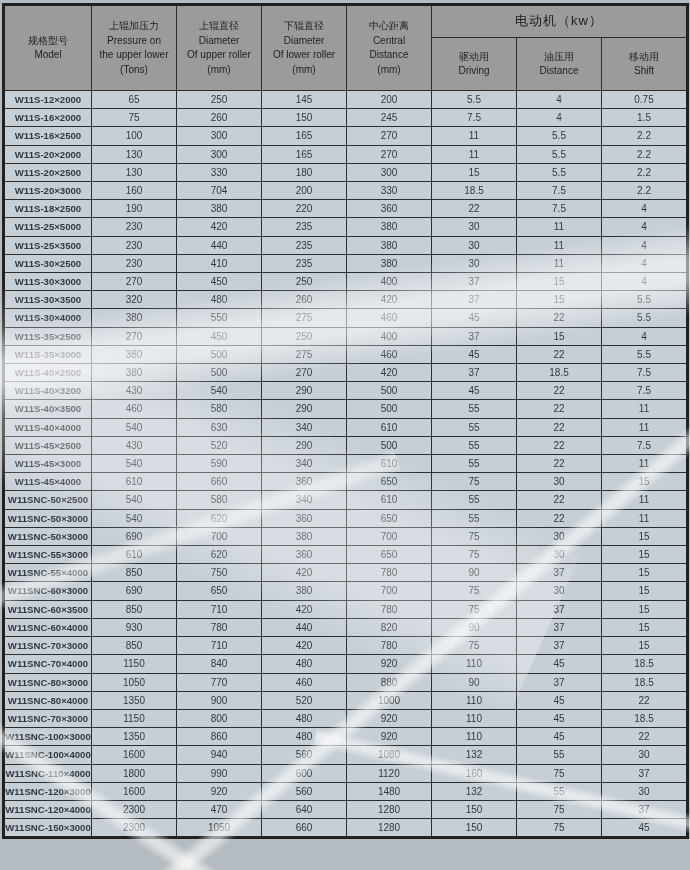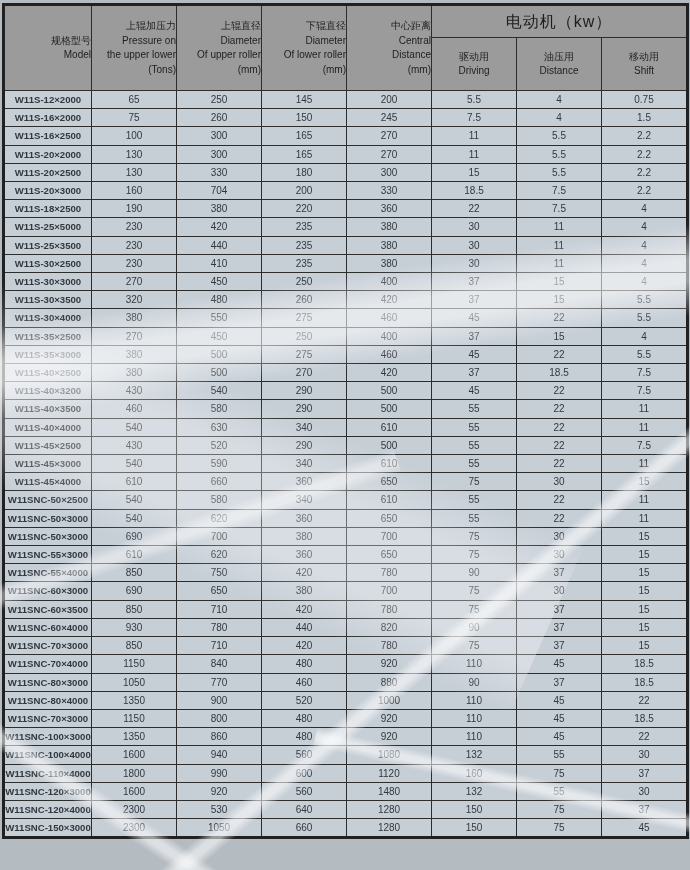--- a/index.html
+++ b/index.html
@@ -23,23 +23,23 @@
     color:#33383d;
   }
   thead th{
     background:#9b9b9b;
     color:#1e1e1e;
     font-weight:normal;
     font-size:10px;
     line-height:1.45;
     white-space:pre-line;
   }
-  th.motor-group{height:30px;font-size:16px;letter-spacing:1px;}
+  th.motor-group{height:30px;font-size:13px;letter-spacing:1px;}
   th.sub{height:50px;}
-  th.span2{height:84px;text-align:right;}
+  th.span2{height:84px;}
   tbody td{
     height:17.2px;
     font-size:10px;
     line-height:17.2px;
     white-space:nowrap;
   }
   tbody td.model-cell{font-size:9.6px;font-weight:bold;}
   
   .stripes{position:absolute;inset:0;pointer-events:none;z-index:5;}
   .stripe{
@@ -499,21 +499,21 @@
           <td class="value-cell">920</td>
           <td class="value-cell">560</td>
           <td class="value-cell">1480</td>
           <td class="value-cell">132</td>
           <td class="value-cell">55</td>
           <td class="value-cell">30</td>
         </tr>
         <tr>
           <td class="model-cell">W11SNC-120×4000</td>
           <td class="value-cell">2300</td>
-          <td class="value-cell">530</td>
+          <td class="value-cell">470</td>
           <td class="value-cell">640</td>
           <td class="value-cell">1280</td>
           <td class="value-cell">150</td>
           <td class="value-cell">75</td>
           <td class="value-cell">37</td>
         </tr>
         <tr>
           <td class="model-cell">W11SNC-150×3000</td>
           <td class="value-cell">2300</td>
           <td class="value-cell">1050</td>

